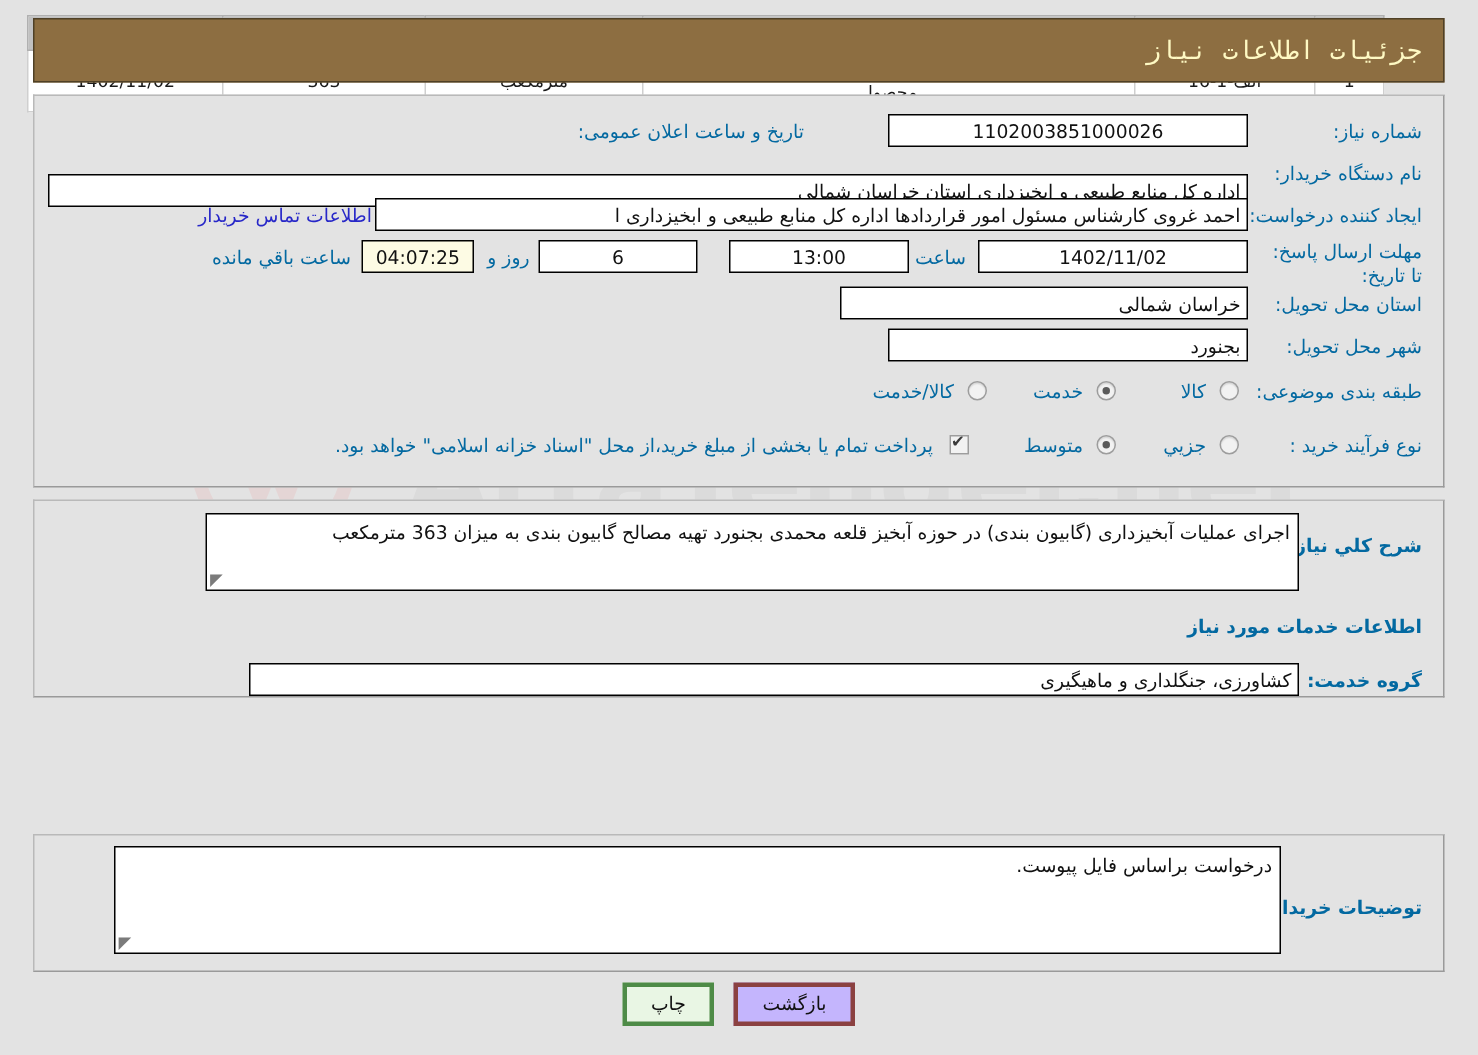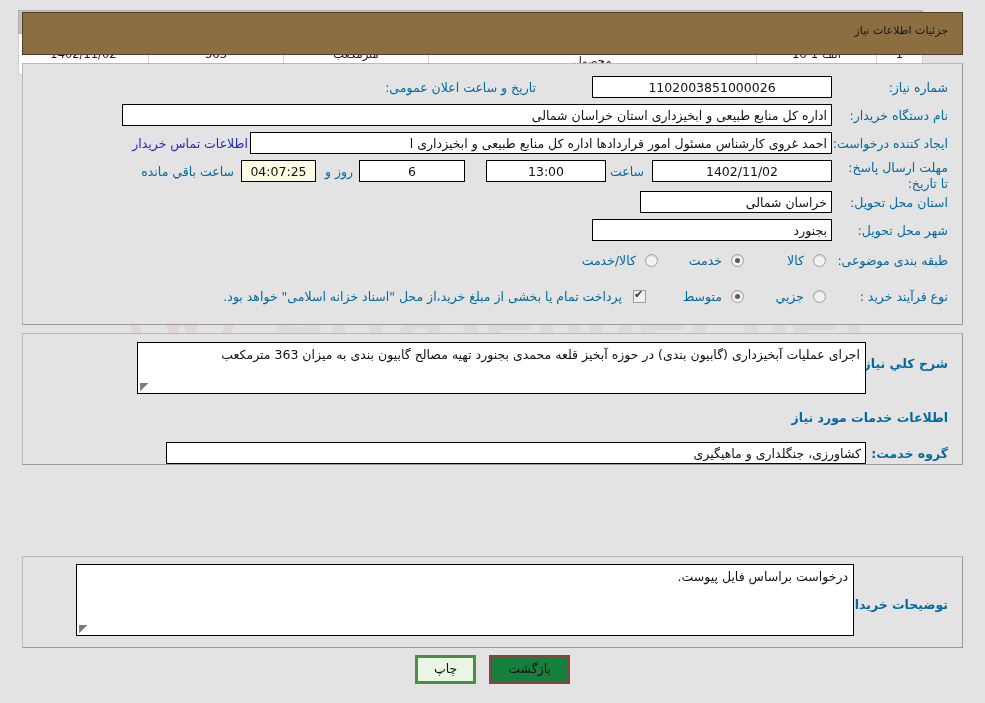--- a/index.html
+++ b/index.html
@@ -54,23 +54,24 @@
     position: absolute;
     left: 22px; top: 12px;
     width: 941px; height: 43px;
     background: #8d6e41;
     border: 1px solid #4f4026;
     z-index: 2;
   }
   .titlebar .t {
     position: absolute;
     right: 14px; top: 11px;
-    color: #0f172a;
-    font-size: 11px;
-    white-space: nowrap;
+    color: #fef9c3;
+    font-size: 17px;
+    white-space: nowrap;
+    font-family: Liberation Mono, monospace;
   }
 
   
   .panel {
     position: absolute;
     background: #e3e3e3;
     border: 1px solid #9a9a9a;
     border-left-color: #b9b9b9;
     border-top-color: #b9b9b9;
     z-index: 2;
@@ -211,21 +212,21 @@
     font-size: 12.5px;
     color: #111;
     border: 3px solid #000000;
     padding: 3px 16px 4px 16px;
     margin: 0 4px;
     line-height: 16px;
     cursor: pointer;
     vertical-align: middle;
   }
   .btn.print  { background: #e9f6e4; border-color: #4e8b47; }
-  .btn.back   { background: #15803d; border-color: #8b4141; }
+  .btn.back   { background: #c4b5fd; border-color: #8b4141; }
 </style>
 </head>
 <body>
 
 <div id="page">
 
   <div class="watermark">
     <div class="wm-inner">
       <svg class="wm-shield" viewBox="0 0 112 132">
         <path d="M56 4 L106 22 L106 70 C106 100 82 120 56 128 C30 120 6 100 6 70 L6 22 Z" fill="none" stroke="#e8b6b6" stroke-width="9"></path>
@@ -240,37 +241,37 @@
   </div>
 
   <div class="panel" id="panel-main">
 
     <div class="lbl" style="right:14px; top:16px;">شماره نیاز:</div>
     <div class="fld" style="right:130px; top:12px; width:240px;">1102003851000026</div>
 
     <div class="lbl" style="right:426px; top:16px;">تاریخ و ساعت اعلان عمومی:</div>
 
     <div class="lbl" style="right:14px; top:44px;">نام دستگاه خریدار:</div>
-    <div class="fld rtl-right" style="right:130px; top:40px; width:710px;">اداره کل منابع طبیعی و ابخیزداری استان خراسان شمالی</div>
+    <div class="fld rtl-right" style="right:130px; top:52px; width:800px;">اداره کل منابع طبیعی و ابخیزداری استان خراسان شمالی</div>
 
     <div class="lbl" style="right:14px; top:72px;">ایجاد کننده درخواست:</div>
     <div class="fld rtl-right" style="right:130px; top:68px; width:582px;">احمد غروی کارشناس مسئول امور قراردادها اداره کل منابع طبیعی و ابخیزداری ا</div>
     <div class="linkish" style="right:714px; top:72px;">اطلاعات تماس خریدار</div>
 
     <div class="lbl" style="right:14px; top:96px; line-height:16px; white-space:normal; width:108px;">مهلت ارسال پاسخ: تا تاریخ:</div>
     <div class="fld" style="right:130px; top:96px; width:180px;">1402/11/02</div>
     <div class="lbl" style="right:318px; top:100px;">ساعت</div>
     <div class="fld" style="right:356px; top:96px; width:120px;">13:00</div>
     <div class="fld" style="right:497px; top:96px; width:106px;">6</div>
     <div class="lbl" style="right:609px; top:100px;">روز و</div>
     <div class="fld yellow" style="right:646px; top:96px; width:75px;">04:07:25</div>
     <div class="lbl" style="right:728px; top:100px;">ساعت باقي مانده</div>
 
     <div class="lbl" style="right:14px; top:131px;">استان محل تحویل:</div>
-    <div class="fld rtl-right" style="right:130px; top:127px; width:192px;padding-left:48px;">خراسان شمالی</div>
+    <div class="fld rtl-right" style="right:130px; top:127px; width:272px;padding-left:48px;">خراسان شمالی</div>
 
     <div class="lbl" style="right:14px; top:159px;">شهر محل تحویل:</div>
     <div class="fld rtl-right" style="right:130px; top:155px; width:240px;">بجنورد</div>
 
     <div class="lbl" style="right:14px; top:189px;">طبقه بندی موضوعی:</div>
 
     <div class="radio" style="right:136px; top:190px;"></div>
     <div class="lbl" style="right:158px; top:189px;">کالا</div>
 
     <div class="radio on" style="right:218px; top:190px;"></div>

